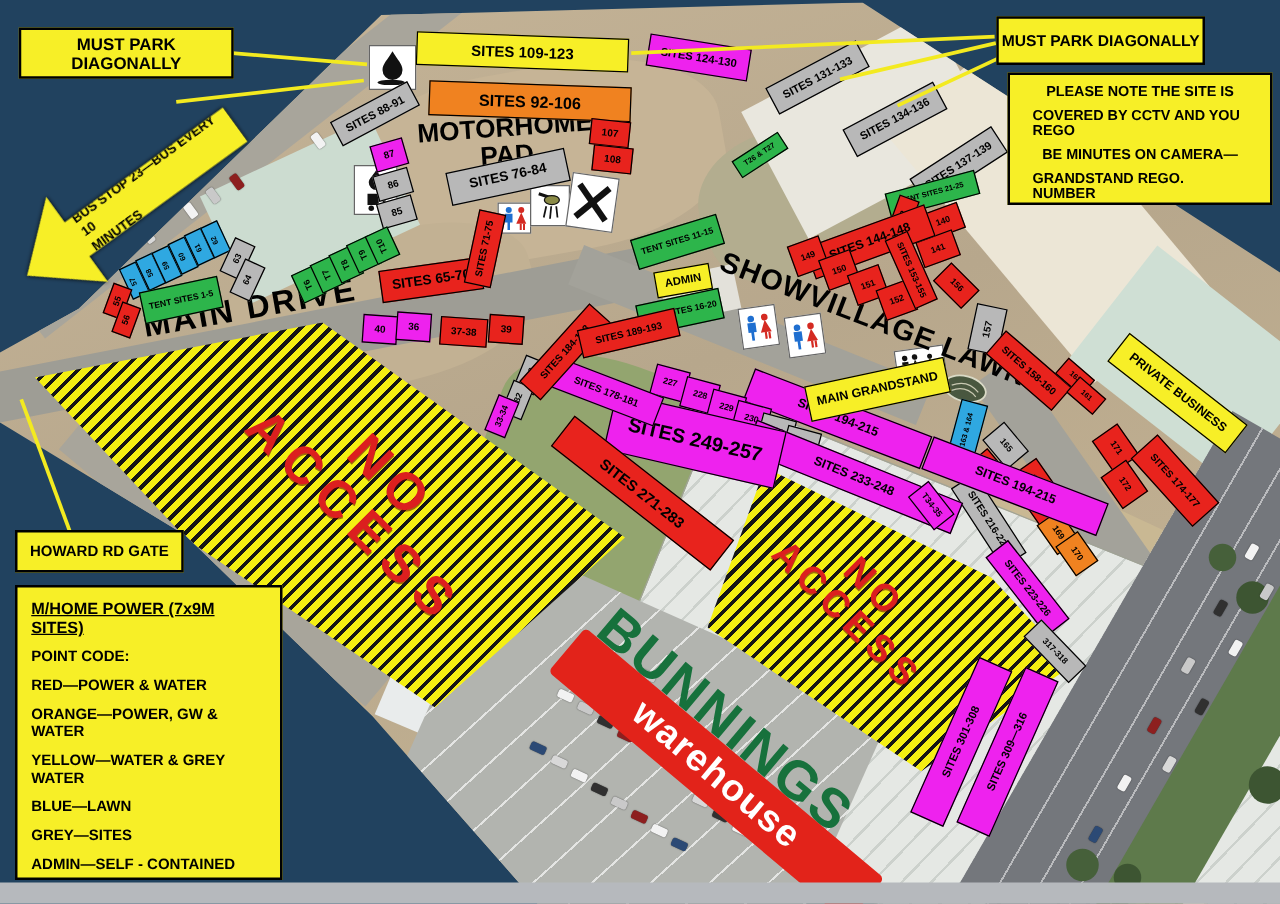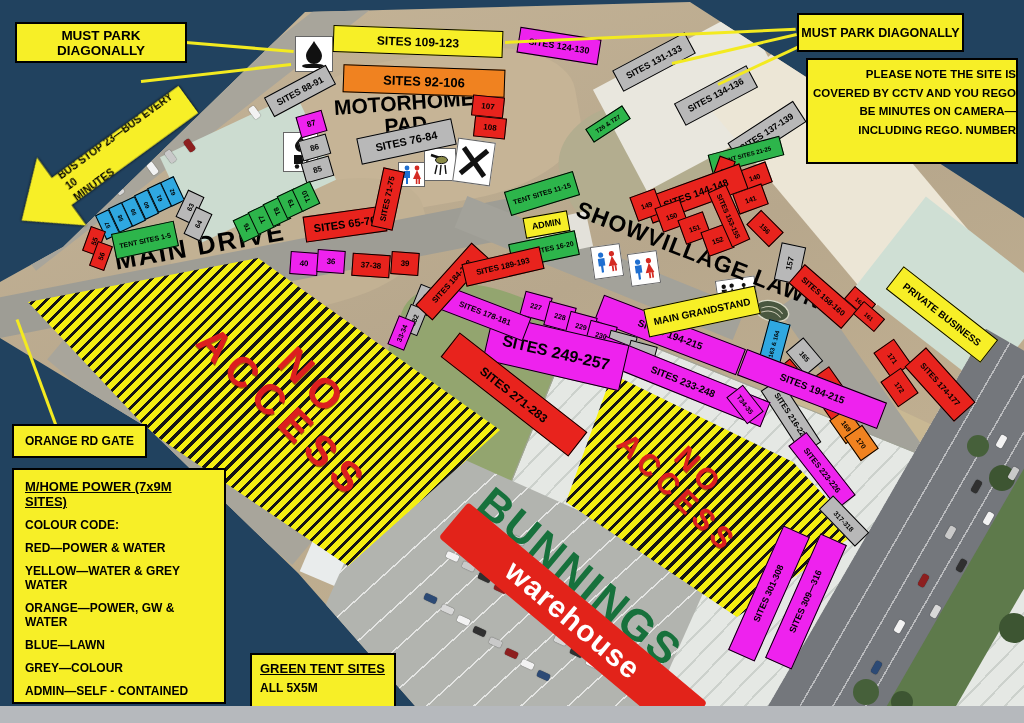--- a/index.html
+++ b/index.html
@@ -35,21 +35,21 @@
       font-weight:bold;font-size:10.5px;color:#000;line-height:1.25;}
   #legend{position:absolute;left:12px;top:468px;width:214px;height:236px;background:#f7ef27;border:2px solid #000;
           z-index:40;padding:9px 11px;box-sizing:border-box;color:#000;font-weight:bold;font-size:12px;}
   #legend .t{text-decoration:underline;font-size:13px;margin-bottom:9px;}
   #legend .s{margin-bottom:9px;}
   #legend .e{margin-bottom:9px;}
   #tent-note{position:absolute;left:250px;top:653px;width:146px;height:55px;background:#f7ef27;border:2px solid #000;
           z-index:40;padding:6px 8px;box-sizing:border-box;color:#000;font-weight:bold;}
   #tent-note .l1{text-decoration:underline;font-size:13px;margin-bottom:5px;}
   #tent-note .l2{font-size:12px;}
-  #cctv{padding:8px 0;flex-direction:column;align-items:flex-end;font-size:11.5px;line-height:1.1;}
+  #cctv{padding:8px 18px;flex-direction:column;align-items:center;font-size:11.5px;line-height:1.1;}
   #cctv div{margin-bottom:6px;}
   #bunnings-logo{position:absolute;left:580px;top:577px;transform:translate(-50%,-50%) rotate(40deg);
        color:#17713c;font-weight:800;font-size:44px;letter-spacing:2px;white-space:nowrap;}
   #warehouse-band{position:absolute;left:573px;top:620px;width:312px;height:46px;transform:translate(-50%,-50%) rotate(40deg);
        background:#e2231a;border-radius:4px;display:flex;align-items:center;justify-content:center;
        color:#fff;font-weight:800;font-size:30px;letter-spacing:1px;}
   #bottom-strip{position:absolute;left:0;top:706px;width:1024px;height:17px;background:#b6b9bd;z-index:45;}
   svg{display:block;}
 </style>
 </head>
@@ -503,43 +503,39 @@
       <div class="line" style="left: 718px; top: 83px; width: 90px; transform: rotate(-25.1deg);"></div>
       <div class="line" style="left: 17px; top: 318px; width: 116px; transform: rotate(69.8deg);"></div>
     </div>
 
   <div class="callout" style="left:15px;top:22px;width:172px;height:41px;font-size:13.5px;">MUST PARK DIAGONALLY</div>
   <div class="callout" style="left:797px;top:13px;width:167px;height:39px;font-size:12.5px;">MUST PARK DIAGONALLY</div>
   <div class="callout left-align" id="cctv" style="left:806px;top:58px;width:212px;height:106px;display:flex;">
       <div>PLEASE NOTE THE SITE IS</div>
       <div>COVERED BY CCTV AND YOU REGO</div>
       <div>BE MINUTES ON CAMERA—</div>
-      <div>INCLUDING REGO. NUMBER</div>
-    </div>
-  <div class="callout" style="left:12px;top:424px;width:135px;height:34px;font-size:12px;">ORANGE RD GATE</div>
+      <div>GRANDSTAND REGO. NUMBER</div>
+    </div>
+  <div class="callout" style="left:12px;top:424px;width:135px;height:34px;font-size:12px;">HOWARD RD GATE</div>
 
   <div id="bus-arrow">
     <div class="shape">
       <div>BUS STOP 23—BUS EVERY 10</div>
       <div>MINUTES</div>
     </div>
   </div>
 
   <div id="legend">
     <div class="t">M/HOME POWER (7x9M SITES)</div>
-    <div class="s">COLOUR CODE:</div>
+    <div class="s">POINT CODE:</div>
     <div id="legend-entries">
         <div class="e">RED—POWER &amp; WATER</div>
+        <div class="e">ORANGE—POWER, GW &amp; WATER</div>
         <div class="e">YELLOW—WATER &amp; GREY WATER</div>
-        <div class="e">ORANGE—POWER, GW &amp; WATER</div>
         <div class="e">BLUE—LAWN</div>
-        <div class="e">GREY—COLOUR</div>
+        <div class="e">GREY—SITES</div>
         <div class="e">ADMIN—SELF - CONTAINED</div>
       </div>
   </div>
 
-  <div id="tent-note">
-    <div class="l1">GREEN TENT SITES</div>
-    <div class="l2">ALL 5X5M</div>
-  </div>
 
   <div id="bottom-strip"></div>
 </div>
 
 </body></html>

